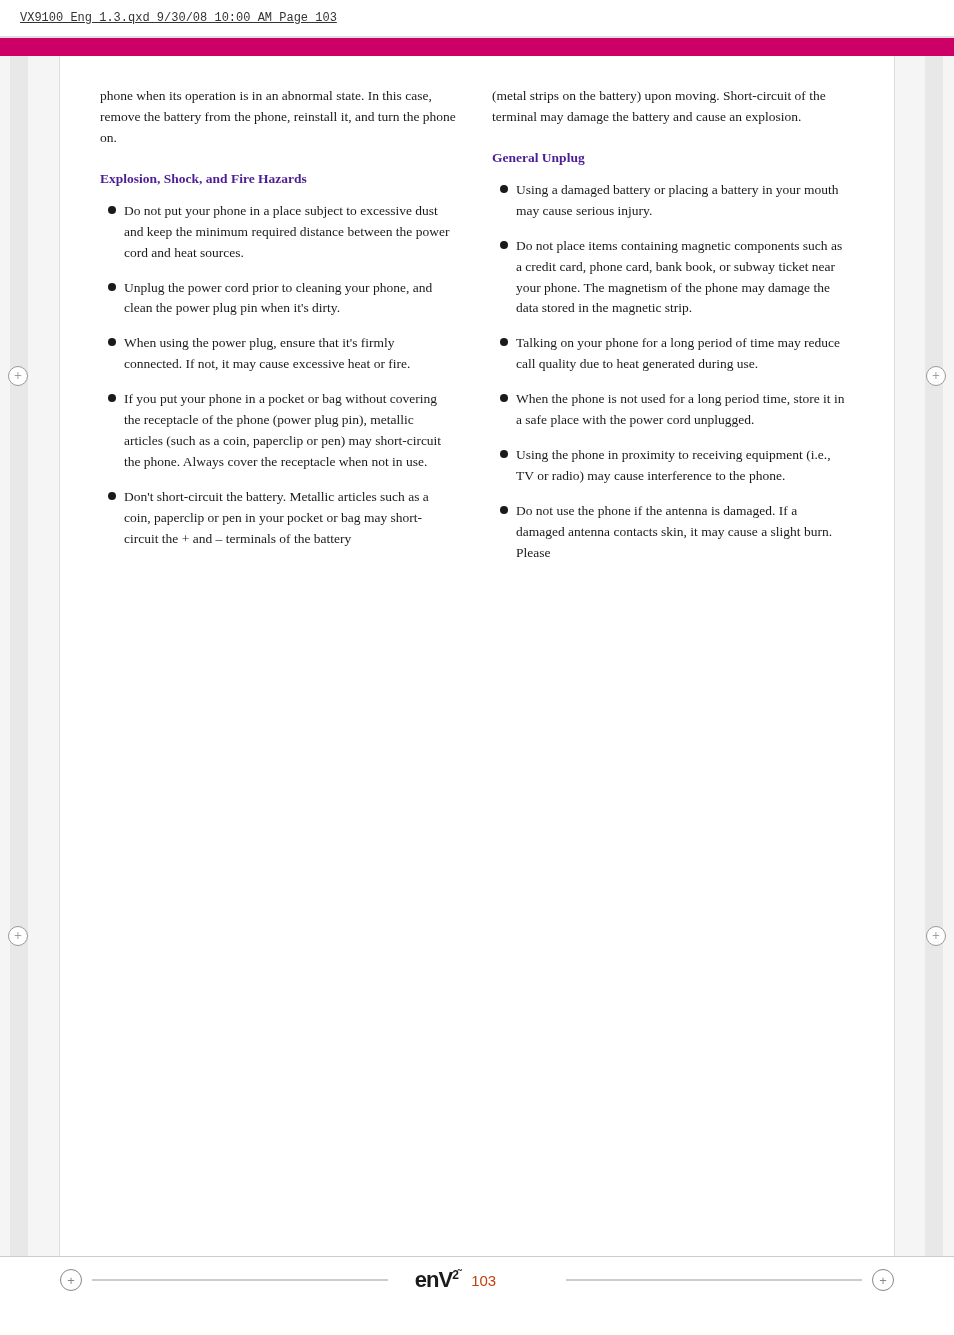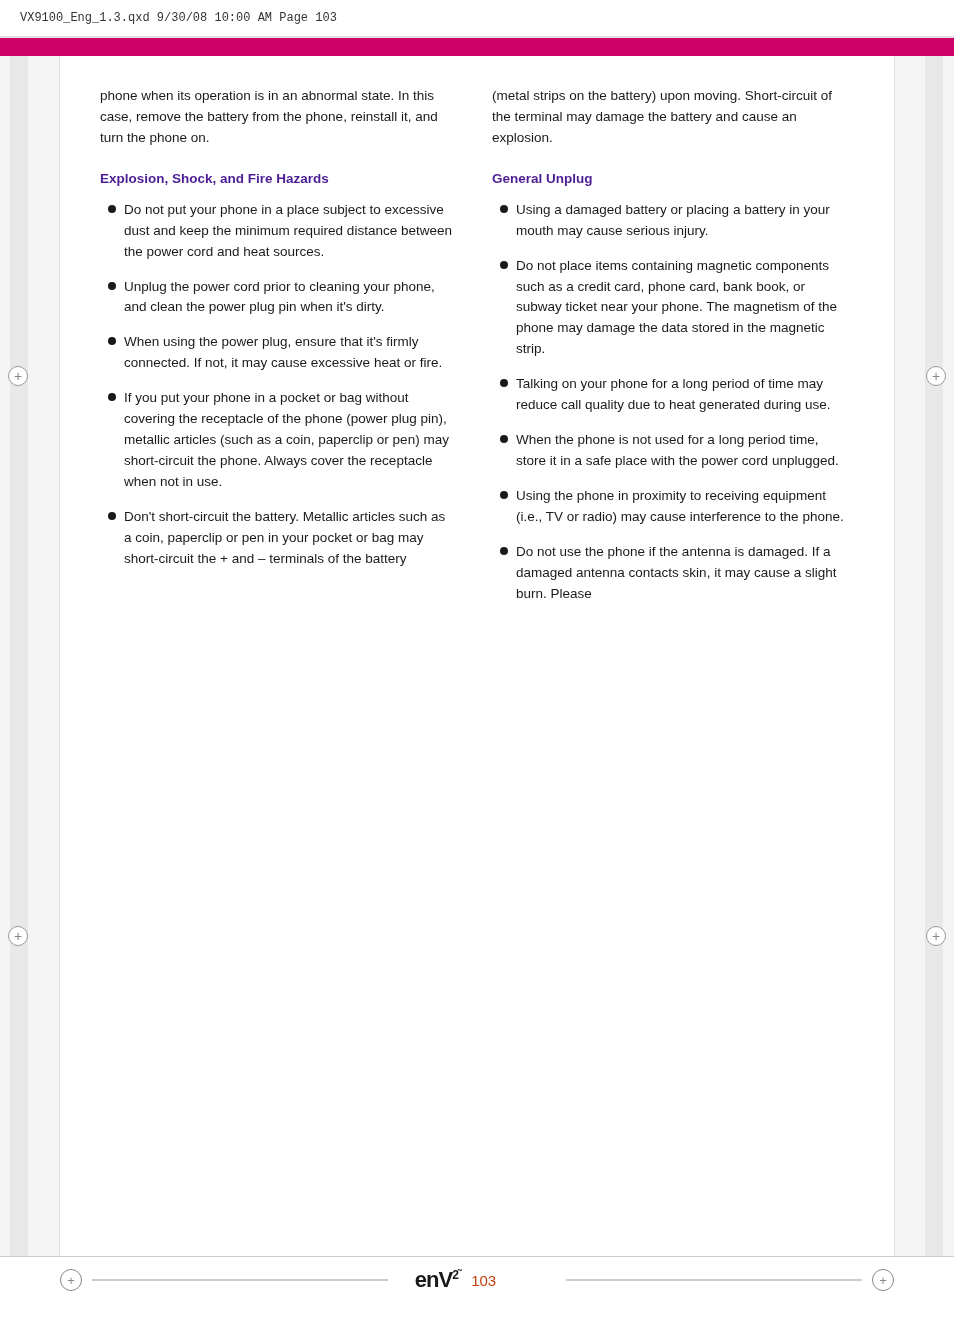--- a/index.html
+++ b/index.html
@@ -19,34 +19,36 @@
       width: 100%;
       height: 38px;
       background: #ffffff;
       border-bottom: 2px solid #e0e0e0;
       display: flex;
       align-items: center;
       padding: 0 20px;
       font-size: 12px;
       color: #333;
       font-family: 'Courier New', monospace;
+      text-decoration: underline;
     }
 
     
     .pink-bar {
       width: 100%;
       height: 18px;
       background: #cc0066;
       margin-bottom: 0;
     }
 
     
     .page-wrapper {
       display: flex;
       min-height: 1200px;
+      font-family: Liberation Serif, serif;
     }
 
     .left-sidebar {
       width: 60px;
       min-height: 1200px;
       background: #f5f5f5;
       border-right: 1px solid #ddd;
       position: relative;
       flex-shrink: 0;
     }

